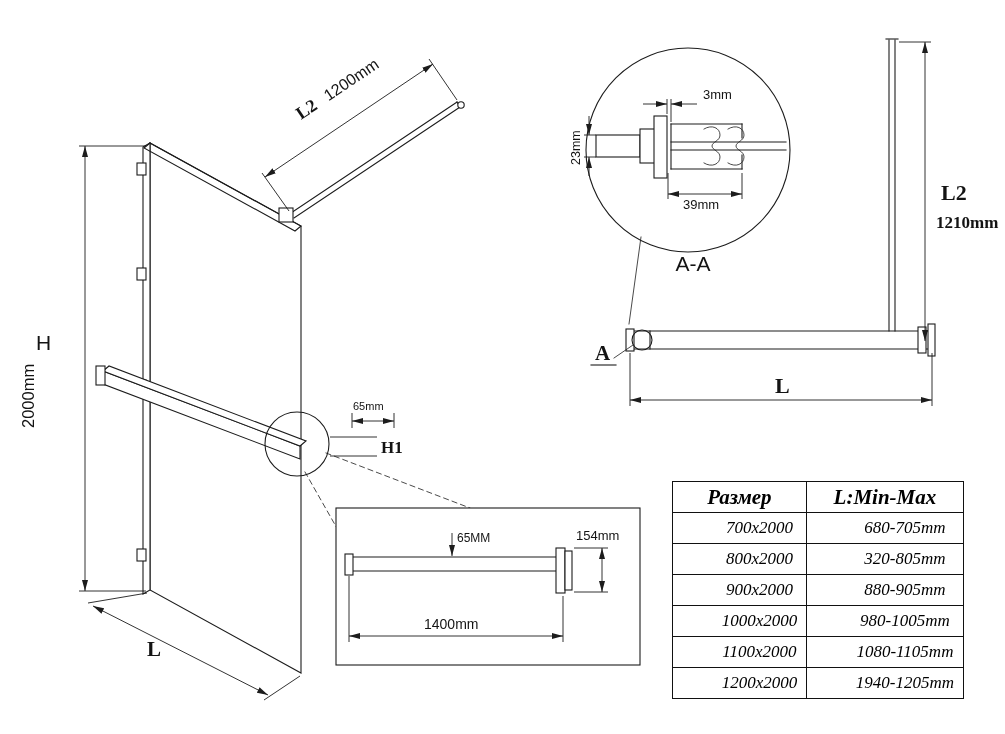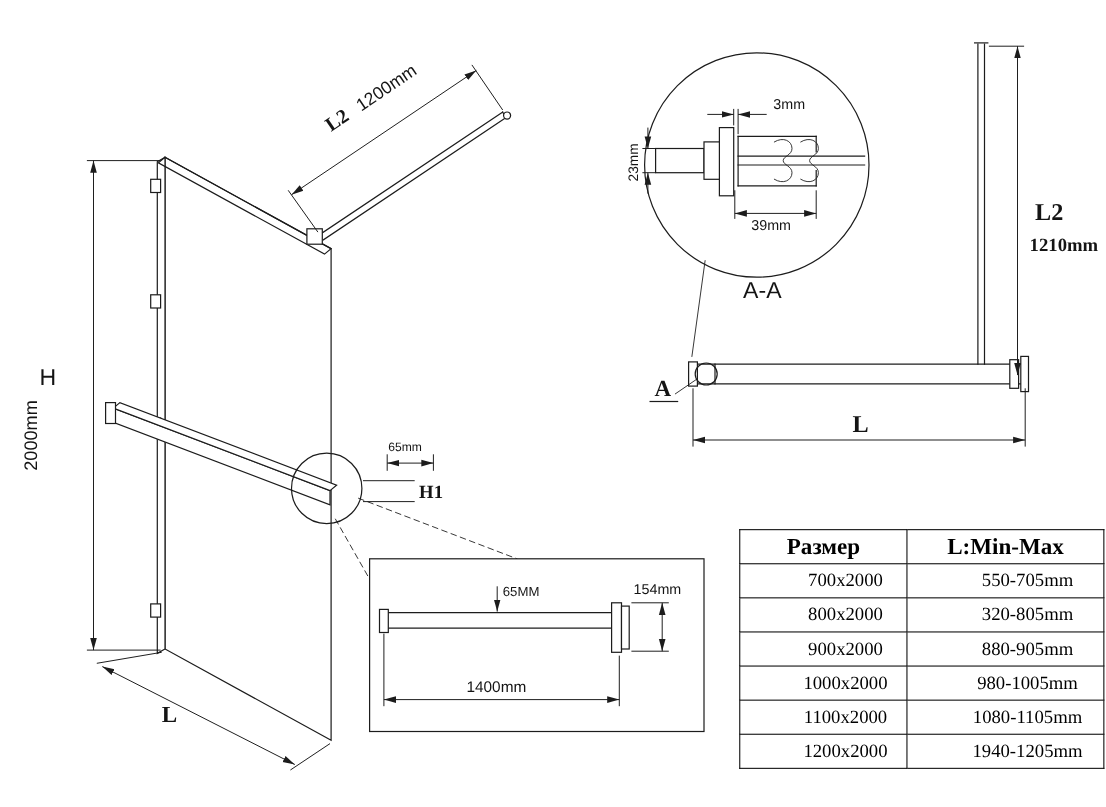--- a/index.html
+++ b/index.html
@@ -6,21 +6,21 @@
   .stage{position:relative;width:1005px;height:734px;background:#fff;overflow:hidden;
          font-family:"Liberation Sans",sans-serif;}
   .stage svg{position:absolute;left:0;top:0;}
   .ln{stroke:#1c1c1c;stroke-width:1.1;fill:none;stroke-linecap:square;}
   .thin{stroke-width:0.8;}
   .fw{fill:#fff;}
   .dim{stroke:#1c1c1c;stroke-width:0.9;fill:none;}
   text{fill:#141414;}
   .t-sans{font-family:"Liberation Sans",sans-serif;}
   .t-serif{font-family:"Liberation Serif",serif;}
-  .size-table{position:absolute;left:672px;top:481px;width:332px;}
+  .size-table{position:absolute;left:672px;top:481px;width:292px;font-style:italic;}
   .size-table table{border-collapse:collapse;width:100%;font-family:"Liberation Serif",serif;}
   .size-table th,.size-table td{border:1.5px solid #111;text-align:center;height:30px;padding:0 4px;}
   .size-table th{font-size:21px;font-weight:bold;}
   .size-table td{font-size:17px;padding-left:44px;}
 </style>
 </head>
 <body>
 
 <div class="stage">
 <svg width="1005" height="734" viewBox="0 0 1005 734">
@@ -199,21 +199,21 @@
     <table>
       <thead>
         <tr>
           <th style="width:46%">Размер</th>
           <th>L:Min-Max</th>
         </tr>
       </thead>
       <tbody>
         <tr>
           <td>700x2000</td>
-          <td>550-705mm</td>
+          <td>680-705mm</td>
         </tr>
         <tr>
           <td>800x2000</td>
           <td>320-805mm</td>
         </tr>
         <tr>
           <td>900x2000</td>
           <td>880-905mm</td>
         </tr>
         <tr>

